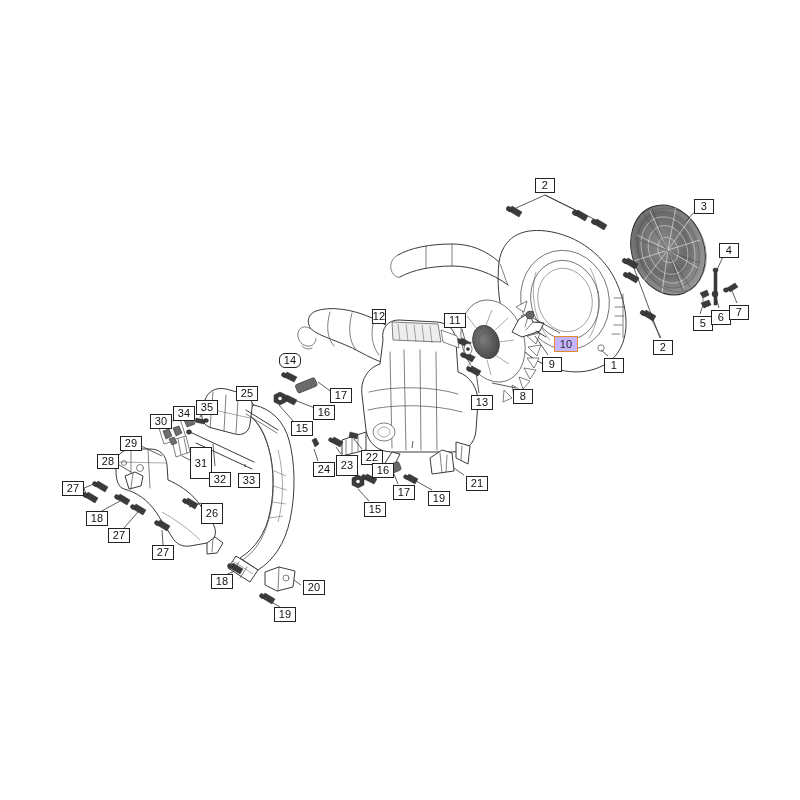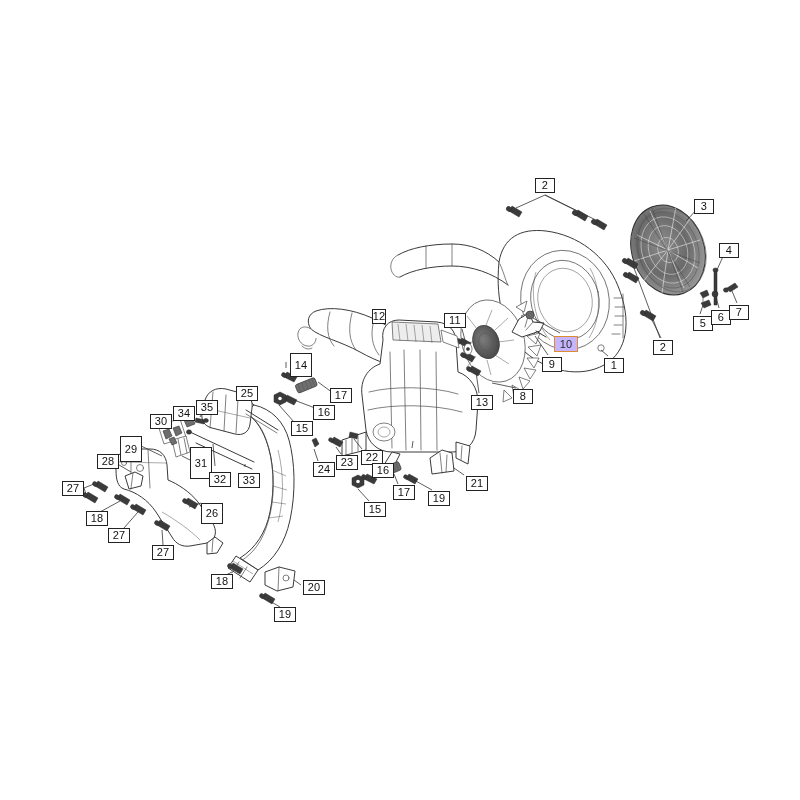--- a/index.html
+++ b/index.html
@@ -495,37 +495,37 @@
       <div class="callout" style="left: 711px; top: 310px; width: 20px; height: 15px;">6</div>
       <div class="callout" style="left: 729px; top: 305px; width: 20px; height: 15px;">7</div>
       <div class="callout" style="left: 653px; top: 340px; width: 20px; height: 15px;">2</div>
       <div class="callout" style="left: 604px; top: 358px; width: 20px; height: 15px;">1</div>
       <div class="callout hl" style="left: 554px; top: 336px; width: 24px; height: 16px;">10</div>
       <div class="callout" style="left: 542px; top: 357px; width: 20px; height: 15px;">9</div>
       <div class="callout" style="left: 444px; top: 313px; width: 22px; height: 15px;">11</div>
       <div class="callout" style="left: 513px; top: 389px; width: 20px; height: 15px;">8</div>
       <div class="callout" style="left: 471px; top: 395px; width: 22px; height: 15px;">13</div>
       <div class="callout" style="left: 372px; top: 309px; width: 14px; height: 15px;">12</div>
-      <div class="callout" style="left: 290px; top: 353px; width: 22px; height: 24px;">14</div>
+      <div class="callout" style="left: 279px; top: 353px; width: 22px; height: 15px; border-radius: 6px;">14</div>
       <div class="callout" style="left: 330px; top: 388px; width: 22px; height: 15px;">17</div>
       <div class="callout" style="left: 313px; top: 405px; width: 22px; height: 15px;">16</div>
       <div class="callout" style="left: 291px; top: 421px; width: 22px; height: 15px;">15</div>
       <div class="callout" style="left: 361px; top: 450px; width: 22px; height: 15px;">22</div>
-      <div class="callout" style="left: 336px; top: 455px; width: 22px; height: 15px;">23</div>
+      <div class="callout" style="left: 336px; top: 455px; width: 22px; height: 21px;">23</div>
       <div class="callout" style="left: 313px; top: 462px; width: 22px; height: 15px;">24</div>
       <div class="callout" style="left: 372px; top: 463px; width: 22px; height: 15px;">16</div>
       <div class="callout" style="left: 393px; top: 485px; width: 22px; height: 15px;">17</div>
       <div class="callout" style="left: 364px; top: 502px; width: 22px; height: 15px;">15</div>
       <div class="callout" style="left: 428px; top: 491px; width: 22px; height: 15px;">19</div>
       <div class="callout" style="left: 466px; top: 476px; width: 22px; height: 15px;">21</div>
       <div class="callout" style="left: 236px; top: 386px; width: 22px; height: 15px;">25</div>
       <div class="callout" style="left: 196px; top: 400px; width: 22px; height: 15px;">35</div>
       <div class="callout" style="left: 173px; top: 406px; width: 22px; height: 15px;">34</div>
       <div class="callout" style="left: 150px; top: 414px; width: 22px; height: 15px;">30</div>
-      <div class="callout" style="left: 120px; top: 436px; width: 22px; height: 26px;">29</div>
+      <div class="callout" style="left: 120px; top: 436px; width: 22px; height: 15px;">29</div>
       <div class="callout" style="left: 97px; top: 454px; width: 22px; height: 15px;">28</div>
       <div class="callout" style="left: 62px; top: 481px; width: 22px; height: 15px;">27</div>
       <div class="callout" style="left: 86px; top: 511px; width: 22px; height: 15px;">18</div>
       <div class="callout" style="left: 108px; top: 528px; width: 22px; height: 15px;">27</div>
       <div class="callout" style="left: 190px; top: 447px; width: 22px; height: 32px;">31</div>
       <div class="callout" style="left: 209px; top: 472px; width: 22px; height: 15px;">32</div>
       <div class="callout" style="left: 238px; top: 473px; width: 22px; height: 15px; text-align: right;">33</div>
       <div class="callout" style="left: 201px; top: 503px; width: 22px; height: 21px;">26</div>
       <div class="callout" style="left: 152px; top: 545px; width: 22px; height: 15px;">27</div>
       <div class="callout" style="left: 211px; top: 574px; width: 22px; height: 15px;">18</div>

